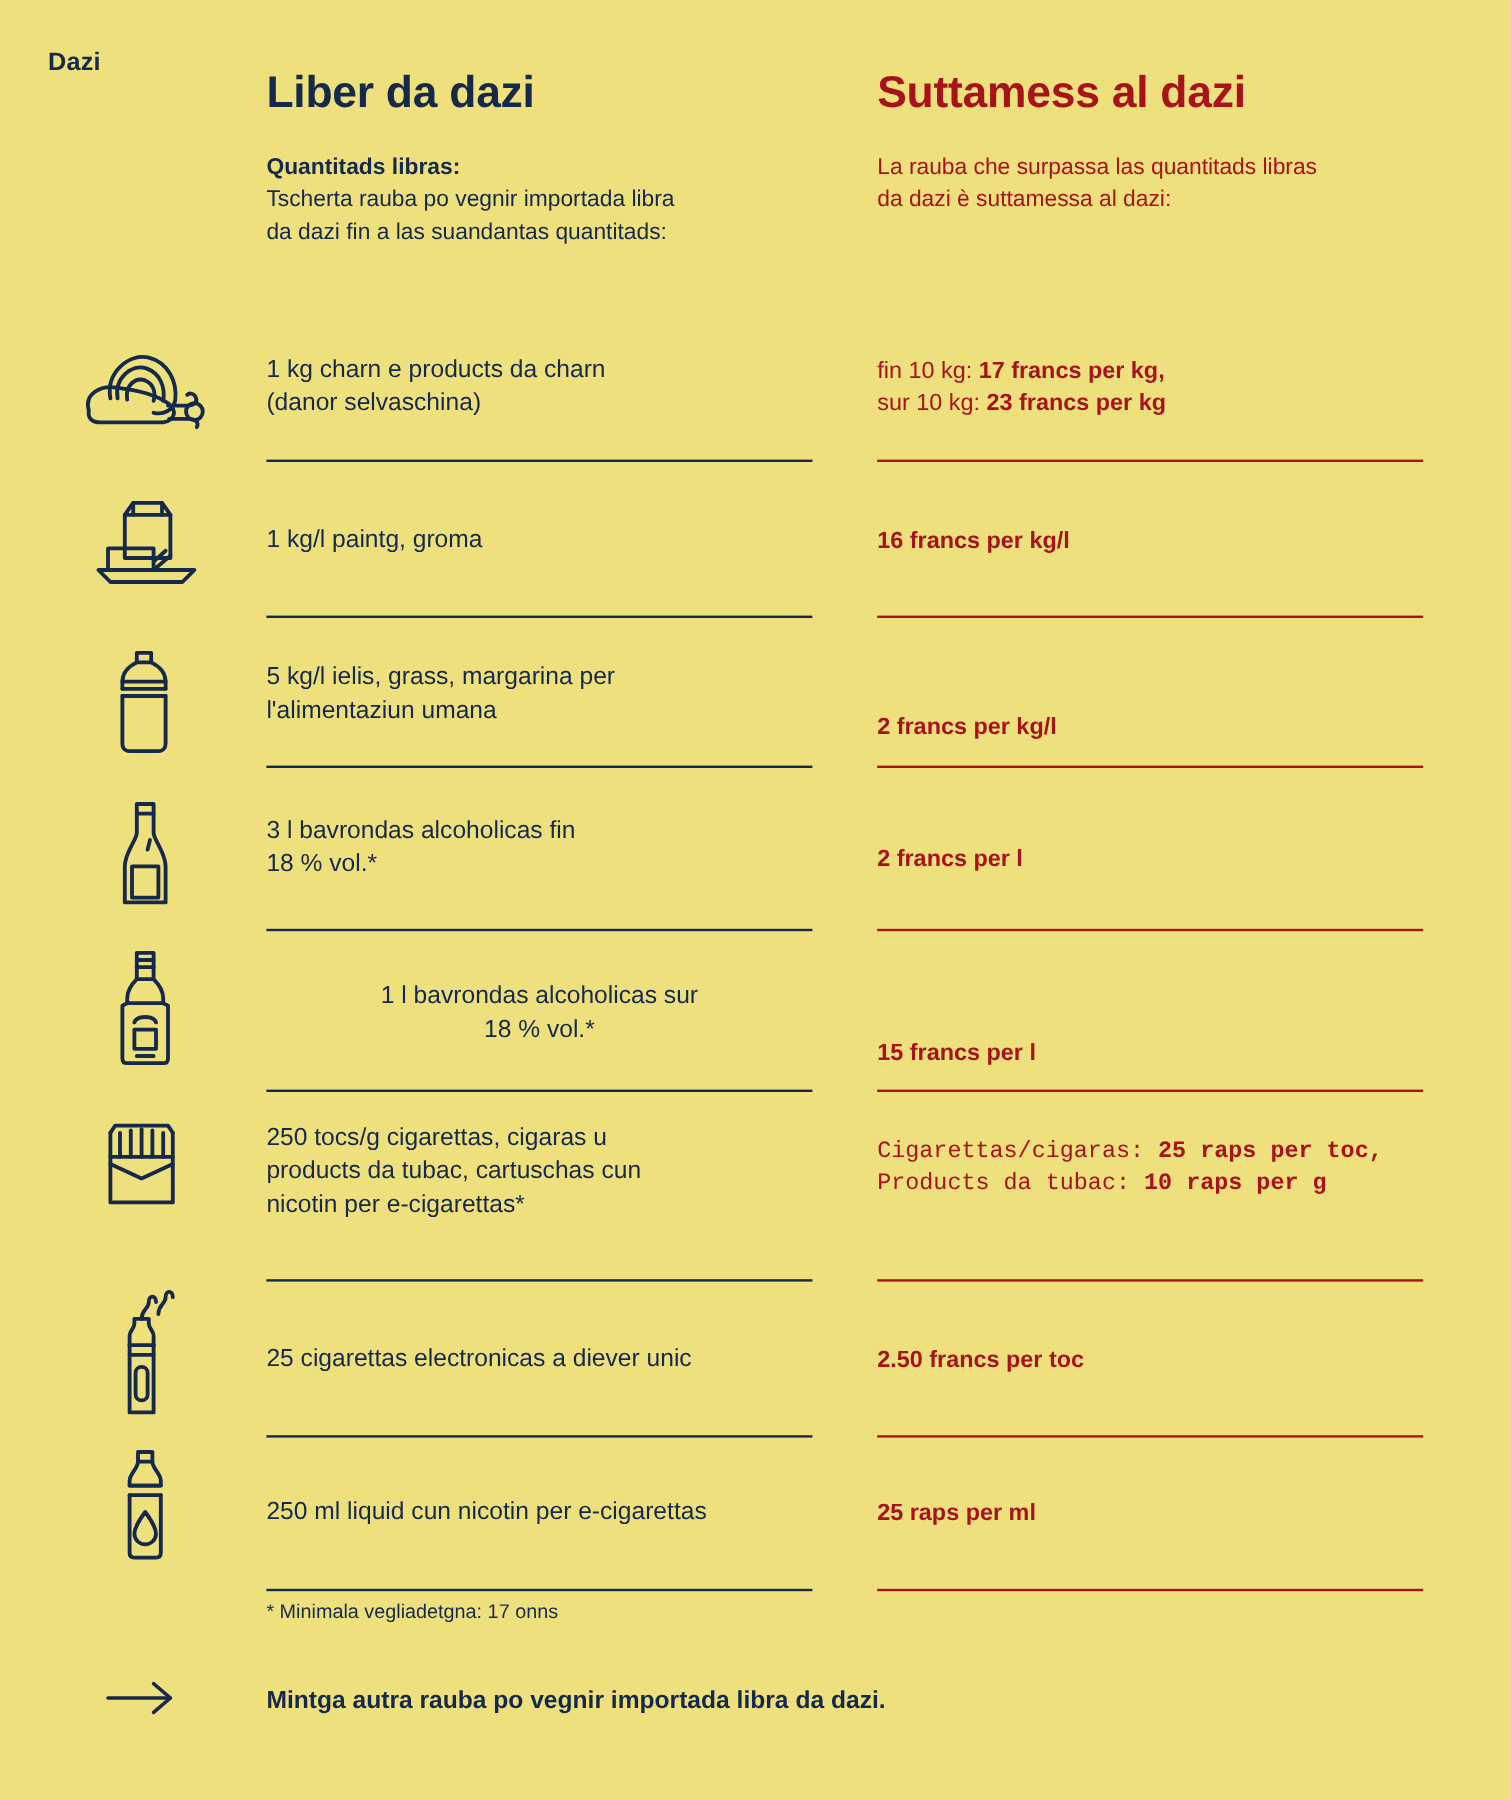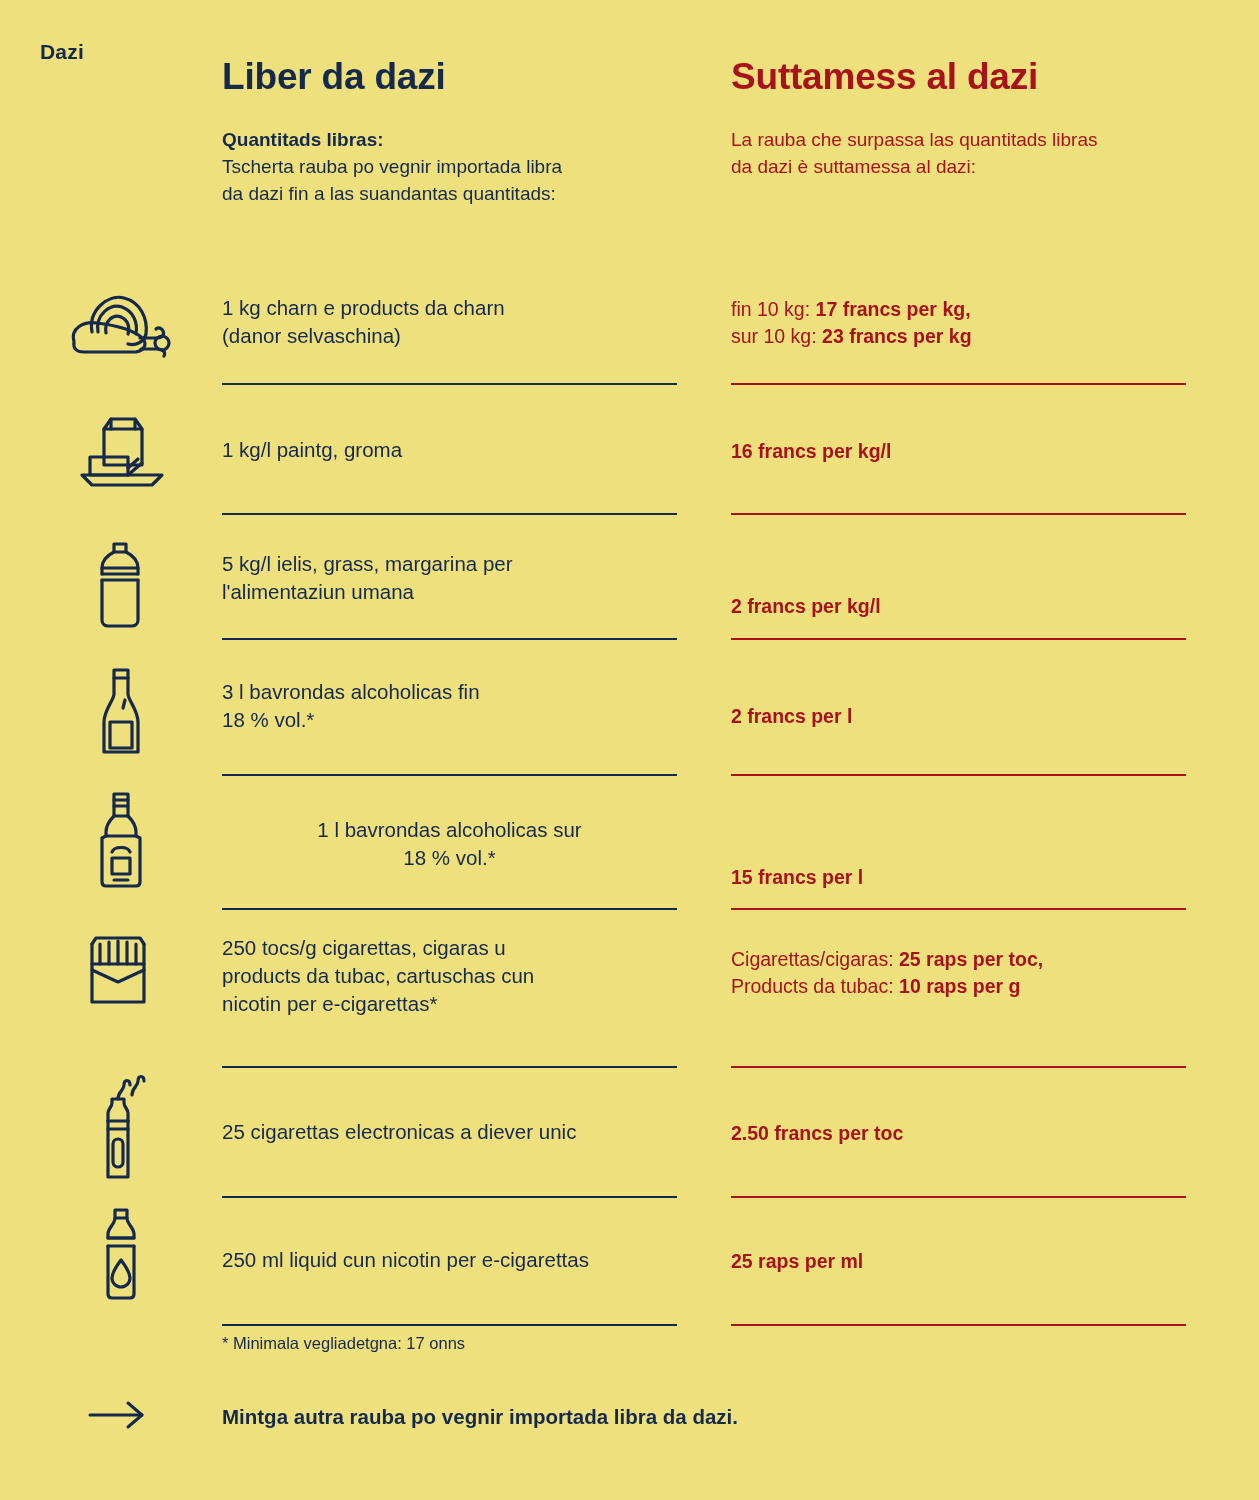--- a/index.html
+++ b/index.html
@@ -305,21 +305,21 @@
           <path d="M34 11 L34 34"></path>
           <path d="M43 12 L43 34"></path>
           <path d="M52 14 L52 34"></path>
         </svg>
       </div>
       <div class="left-cell" style="top:656px;">
         <div>250 tocs/g cigarettas, cigaras u</div>
         <div>products da tubac, cartuschas cun</div>
         <div>nicotin per e-cigarettas*</div>
       </div>
-      <div class="right-cell" style="top:668px;">
+      <div class="right-cell" style="top:668px;font-family:Liberation Mono, monospace;">
         <div>
           <span class="prefix">Cigarettas/cigaras: </span><b>25 raps per toc,</b>
         </div>
         <div>
           <span class="prefix">Products da tubac: </span><b>10 raps per g</b>
         </div>
       </div>
       <div class="rule left" style="top:788px;"></div>
       <div class="rule right" style="top:788px;"></div>
     </div>

